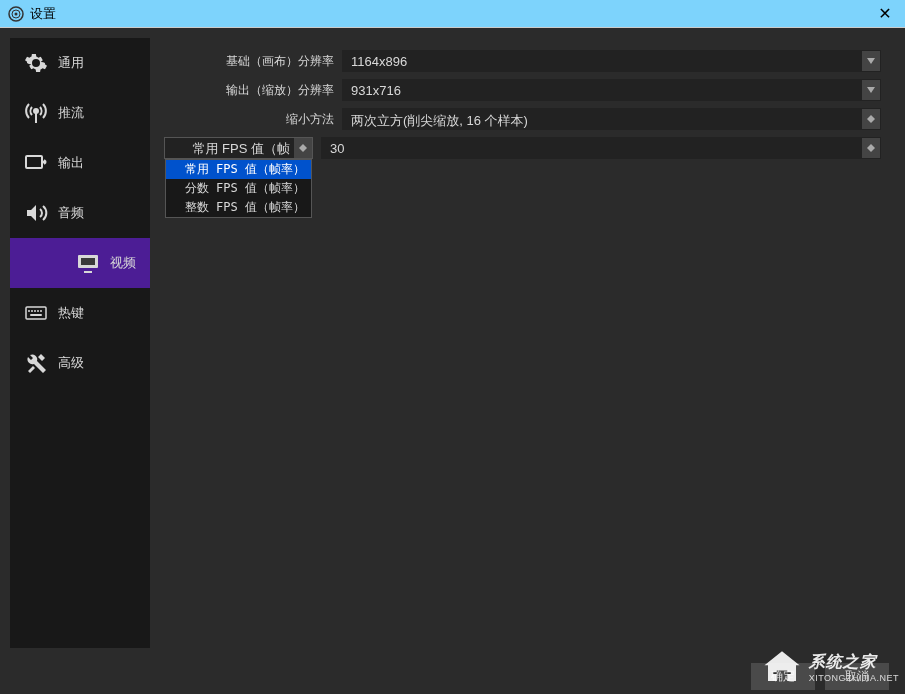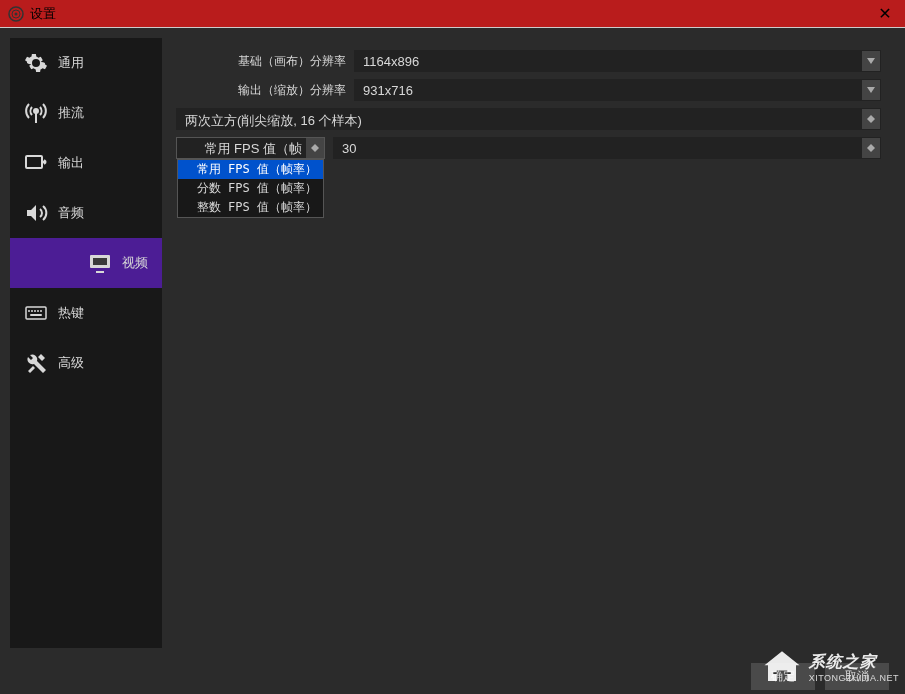--- a/index.html
+++ b/index.html
@@ -11,21 +11,21 @@
     }
     body {
       background: #2b2b2b;
       width: 905px;
       height: 694px;
       overflow: hidden;
       position: relative;
     }
     .titlebar {
       height: 28px;
-      background: #b91c1c;
+      background: #7dd3fc;
       display: flex;
       align-items: center;
       padding: 7px 8px;
       border-bottom: 1px solid #ccc;
     }
     .titlebar-icon {
       width: 16px;
       height: 16px;
       margin-right: 6px;
       display: flex;
@@ -44,21 +44,21 @@
       cursor: pointer;
     }
     .main-container {
       display: flex;
       height: calc(100% - 28px - 36px);
       background: #2b2b2b;
       padding: 10px;
       gap: 0;
     }
     .sidebar {
-      width: 152px;
+      width: 140px;
       background: #181818;
       display: flex;
       flex-direction: column;
     }
     .sidebar-item {
       display: flex;
       align-items: center;
       padding: 13px 14px;
       color: #d8d8d8;
       cursor: pointer;
@@ -332,20 +332,21 @@
         <span class="form-input-text">931x716</span>
         <span class="dropdown-arrow">
           <svg width="8" height="6" viewBox="0 0 8 6">
               <path d="M0 0h8L4 6z" fill="#aaa"></path>
             </svg>
         </span>
       </div>
     </div>
 
     <div class="form-row">
+      <div class="form-label">缩小方法</div>
       <div class="form-input">
         <span class="form-input-text">两次立方(削尖缩放, 16 个样本)</span>
         <span class="spinner-arrows">
           <svg width="8" height="4" viewBox="0 0 8 4">
               <path d="M0 4h8L4 0z" fill="#aaa"></path>
             </svg>
           <svg width="8" height="4" viewBox="0 0 8 4">
               <path d="M0 0h8L4 4z" fill="#aaa"></path>
             </svg>
         </span>

